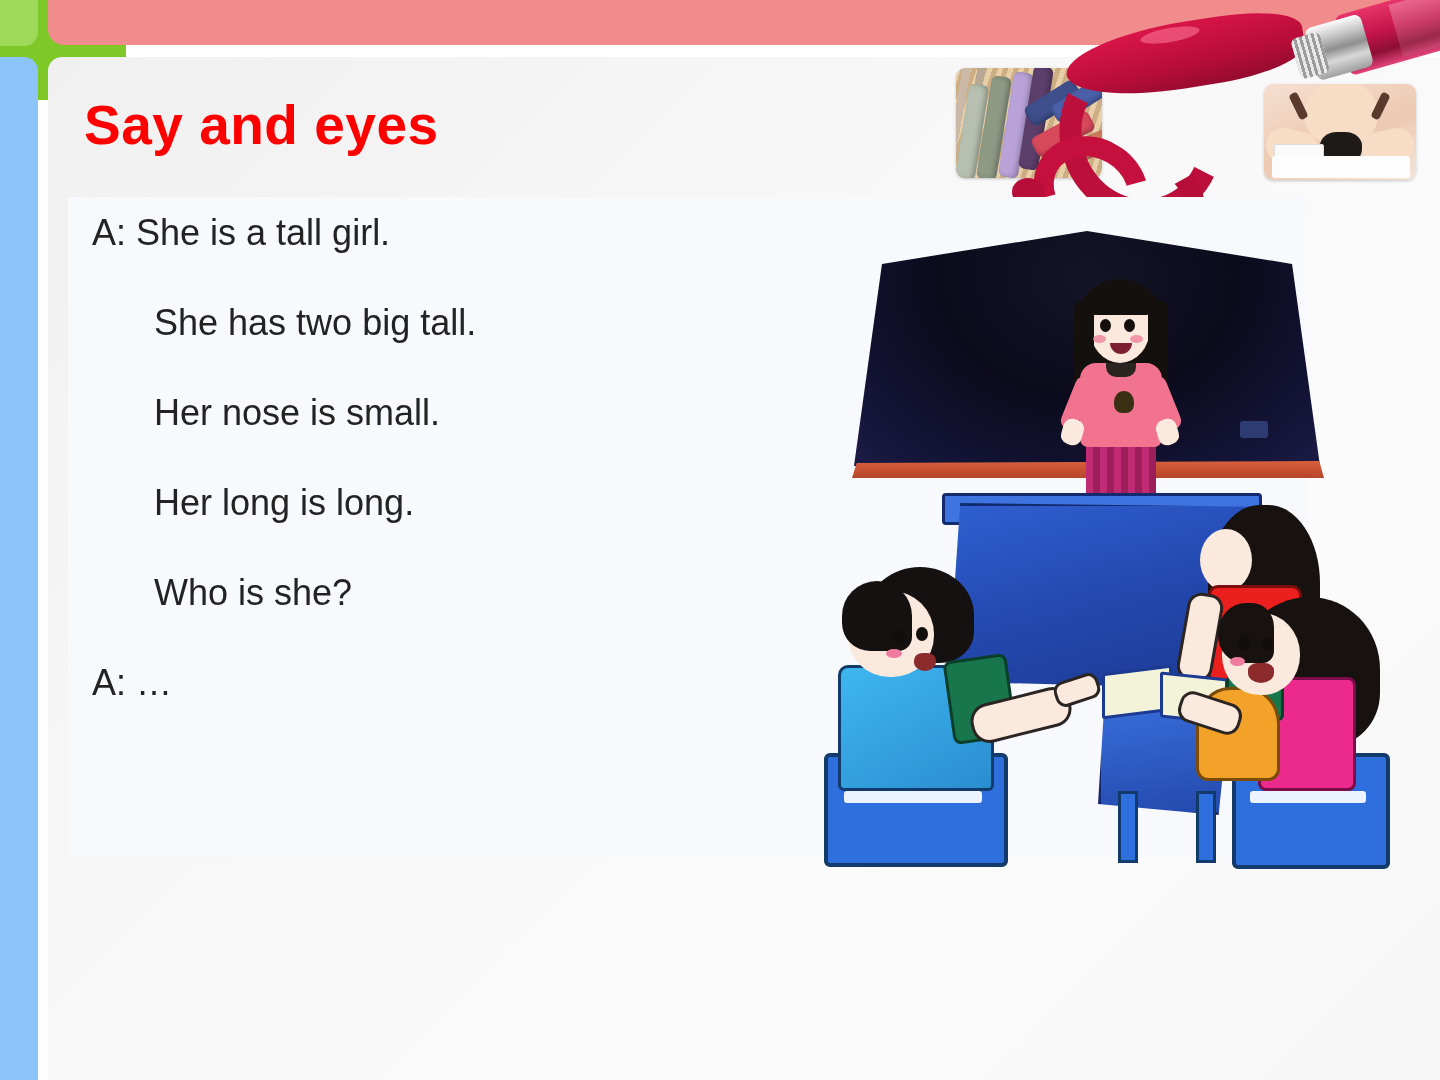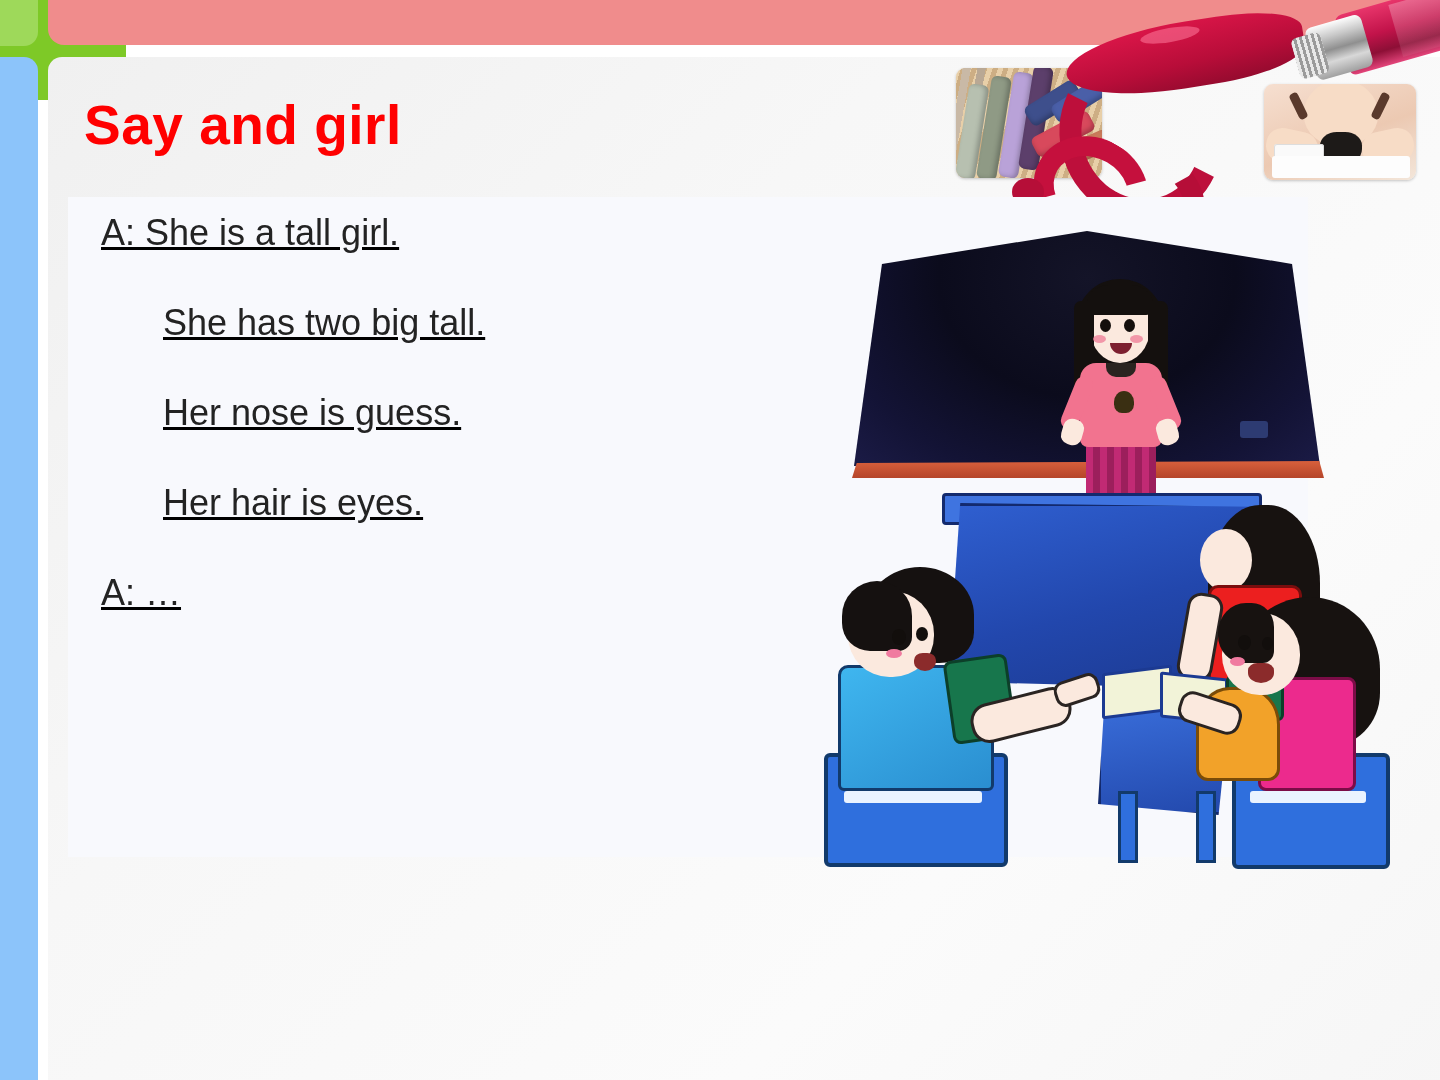--- a/index.html
+++ b/index.html
@@ -104,21 +104,21 @@
     font-size:55px;font-weight:bold;color:#FF0000;letter-spacing:.5px;
     line-height:1;
   }
 
   
   .card{
     position:absolute;left:68px;top:197px;width:1240px;height:660px;
     background:#F8F9FD;
   }
   .dialogue{
-    position:absolute;left:33px;top:18px;width:640px;text-decoration:underline;
+    position:absolute;left:24px;top:18px;width:640px;
   }
   .line{
     font-size:36px;color:#232323;line-height:1;
     margin-bottom:54px;white-space:nowrap;
     font-family:"Liberation Sans", sans-serif;
   }
   .line.indent{padding-left:62px;}
 
   
   .illo{position:absolute;left:762px;top:28px;width:520px;height:600px;}
@@ -261,29 +261,30 @@
   <div class="paint-hook"></div>
   <div class="paint-drop"></div>
 
   <div class="tube">
     <div class="tube-body"></div>
     <div class="tube-label"></div>
     <div class="tube-neck"></div>
     <div class="tube-cap"></div>
   </div>
 
-  <div class="title">Say and girl</div>
+  <div class="title">Say and eyes</div>
 
   <div class="card">
 
     <div class="dialogue">
       <div class="line">A: She is a tall girl.</div>
       <div class="line indent">She has two big tall.</div>
-      <div class="line indent">Her nose is guess.</div>
-      <div class="line indent">Her hair is eyes.</div>
+      <div class="line indent">Her nose is small.</div>
+      <div class="line indent">Her long is long.</div>
+      <div class="line indent">Who is she?</div>
       <div class="line">A: …</div>
     </div>
 
     <div class="illo">
 
       <div class="board"></div>
       <div class="board-dust"></div>
       <div class="ledge"></div>
 
       <div class="teacher">

